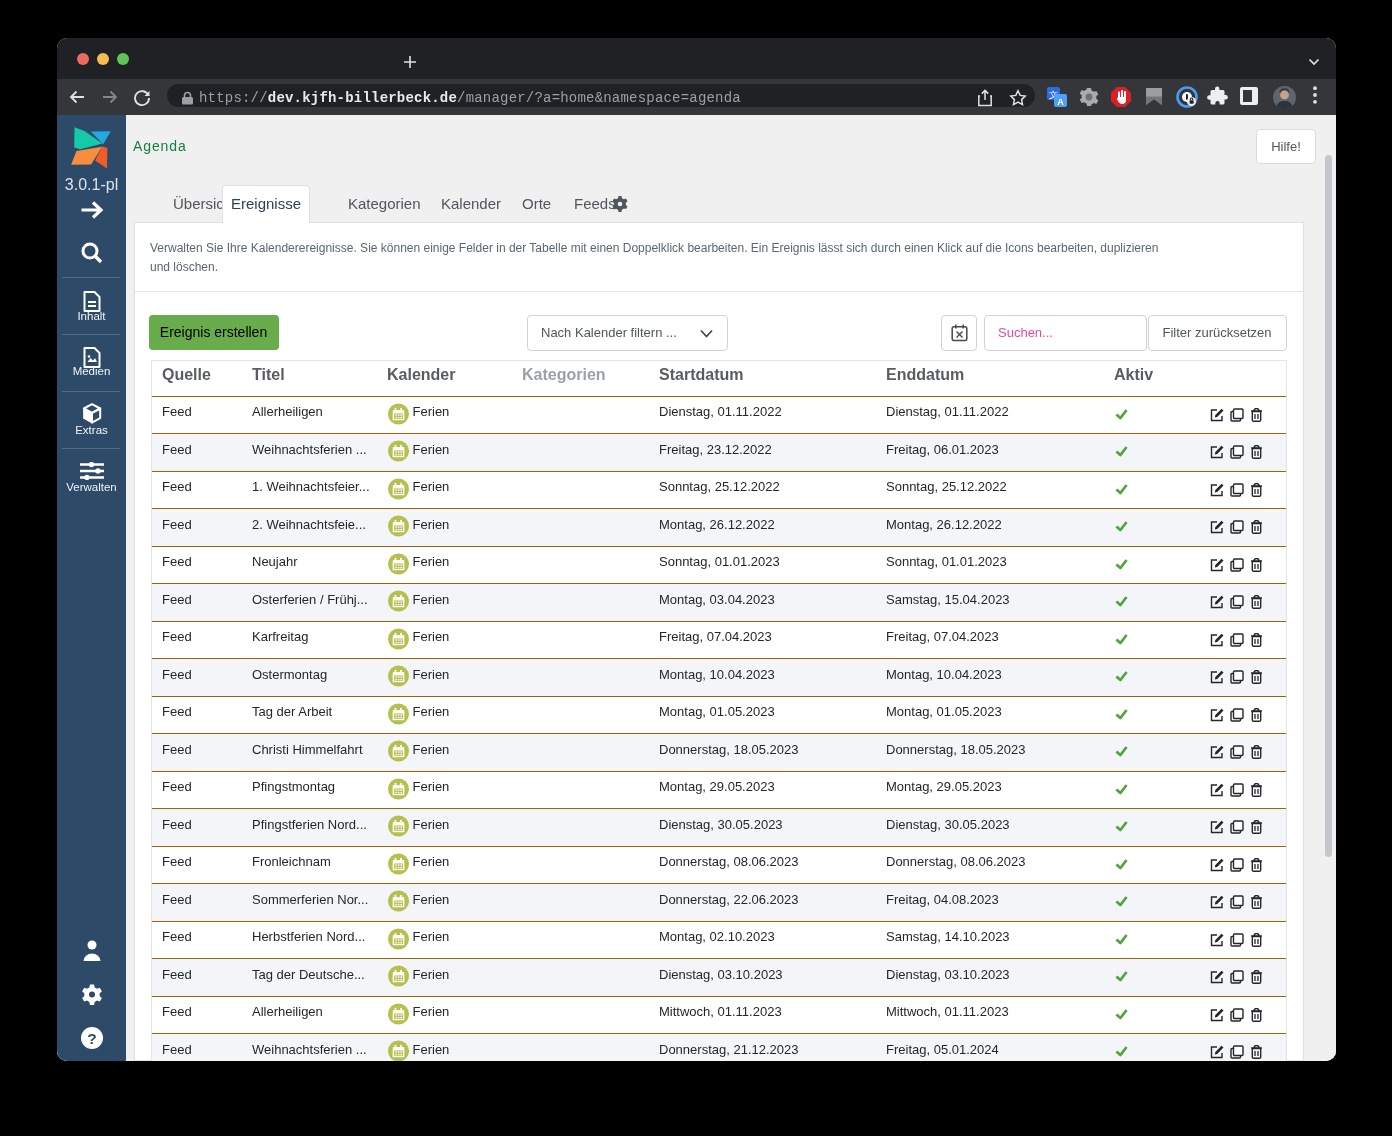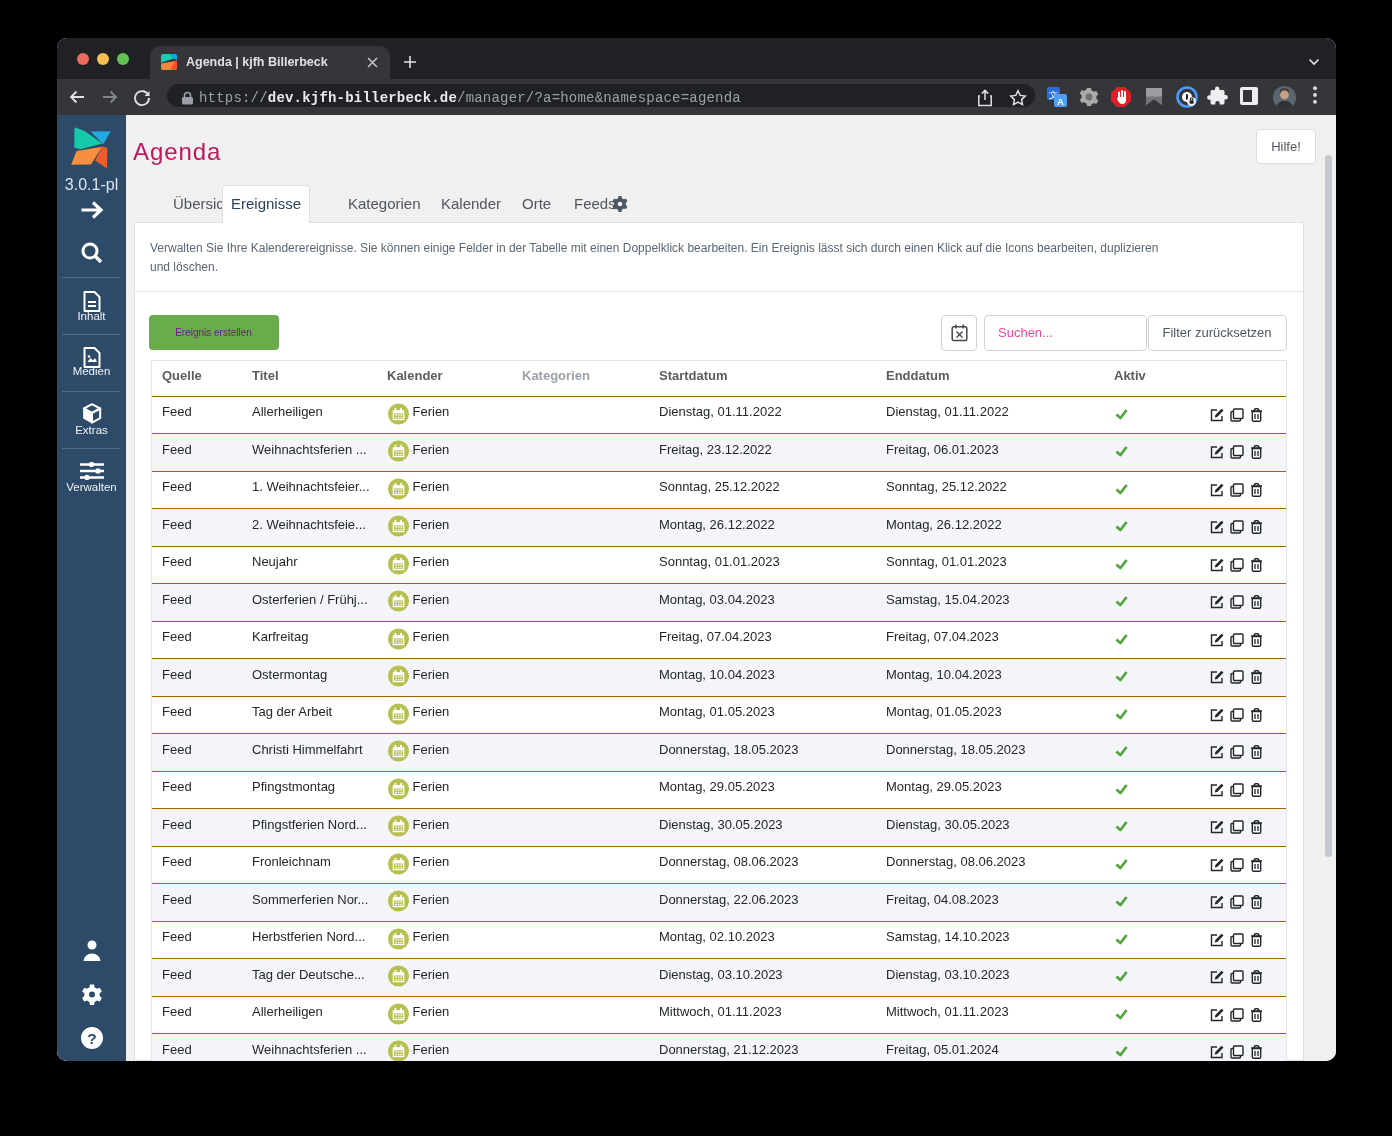--- a/index.html
+++ b/index.html
@@ -31,85 +31,66 @@
   .content { position:absolute; left:0; top:77px; width:100%; height:946px; background:#f0f0f1; }
 
   
   .sidebar { position:absolute; left:0; top:0; width:69px; height:100%; background:#2d4a68; }
   .sb-ver { position:absolute; left:0; top:61px; width:69px; text-align:center; color:#dde3ea; font-size:16px; }
   .sb-sep { position:absolute; left:5px; width:58px; height:1px; background:rgba(255,255,255,0.18); }
   .sb-label { position:absolute; left:0; width:69px; text-align:center; color:#f0f3f6; font-size:11.5px; }
   .sb-ic { position:absolute; left:50%; transform:translateX(-50%); }
 
   
-  .pagetitle { position:absolute; left:76px; top:23px; font-size:24px; letter-spacing:0.9px; color:#be185d; }
+  .pagetitle { position:absolute; left:76px; top:23px; font-size:14px; letter-spacing:0.9px; color:#15803d; }
   .hilfe { position:absolute; left:1199px; top:14px; width:60px; height:35px; background:#fff;
     border:1px solid #d9dce0; border-radius:4px; color:#51565c; font-size:13px; line-height:33px; text-align:center; }
 
   .tabs { position:absolute; left:92px; top:70px; height:37px; font-size:15px; color:#51565c; }
   .tabitem { position:absolute; top:0; height:37px; line-height:37px; white-space:nowrap;margin-left:24px; }
   .tabactive { position:absolute; left:73px; top:0; width:88px; height:38px; background:#fff;
     border:1px solid #dcdfe3; border-bottom:none; border-radius:4px 4px 0 0;
     color:#2d4257; text-align:center; line-height:36px; z-index:2; }
 
   .panel { position:absolute; left:76.5px; top:107px; width:1170px; height:839px; background:#fff;
     border:1px solid #dcdfe3; }
   .desc { position:absolute; left:15.5px; top:16px; width:1145px; font-size:12px; line-height:19px; color:#5a6673; }
   .divider { position:absolute; left:0; top:68px; width:100%; height:1px; background:#e4e6e9; }
 
   .btn-green { position:absolute; left:14px; top:92px; width:130px; height:35px; background:#68ac4b;
-    border-radius:4px; color:#701a75; font-size:10px; line-height:35px; text-align:center; }
+    border-radius:4px; color:#000000; font-size:14px; line-height:35px; text-align:center; }
   .ctrl { position:absolute; top:92px; height:36px; background:#fff; border:1px solid #cfd3d8; border-radius:4px;
     font-size:13px; color:#4e565e; }
 
   
   .tbl { position:absolute; left:16.5px; top:137px; width:1136px; border:1px solid #e2e4e8; border-bottom:none; }
   .trow { position:relative; height:37.5px; border-top:1px solid #a16207; background:#fff; }
   .trow.alt { background:#f4f5f8; }
   .thead { position:relative; height:34.5px; background:#fff; }
-  .thead .cell { margin-top:-3.5px; font-size:13px; color:#595d62; }
+  .thead .cell { margin-top:-3.5px; font-size:16px; color:#595d62; }
   .cell { position:absolute; top:50%; transform:translateY(-50%); margin-top:-3.5px; font-size:13px; color:#23272b; white-space:nowrap; }
   .h { font-weight:bold; }
   .c1 { left:10px; } .c2 { left:100px; } .c3 { left:235px; } .c4 { left:370px; }
   .c5 { left:507px; } .c6 { left:734px; } .c7 { left:962px; }
   .badge { position:absolute; left:235.5px; top:calc(50% - 1px); transform:translateY(-50%); width:21px; height:21px;
     border-radius:50%; background:#b7bf4f; }
   .kaltxt { left:260.5px; }
   .chk { position:absolute; left:963px; top:calc(50% - 1px); transform:translateY(-50%); height:11px; line-height:0; }
   .acts { position:absolute; right:23px; top:50%; transform:translateY(-50%); display:flex; gap:6px; }
 
   
   .sbar { position:absolute; left:1268px; top:40px; width:7px; height:702px; border-radius:4px; background:#c4c7cc; }
 </style>
 </head>
 <body>
 <div class="window">
   <div class="tabstrip">
     <div class="light l-red"></div>
       <div class="light l-yel"></div>
       <div class="light l-grn"></div>
-    <div class="tab">
-      <svg class="fav" viewBox="0 0 16 16">
-          <defs>
-            <clipPath id="favc">
-              <rect width="16" height="16" rx="2"></rect>
-            </clipPath>
-          </defs>
-          <g clip-path="url(#favc)">
-        <polygon points="0,0 8.5,0 12.8,4.6 0,8.8" fill="#17ccb1"></polygon>
-        <polygon points="8.5,0 16,0 16,6.2 12.8,4.6" fill="#12a7e8"></polygon>
-        <polygon points="0,9.6 16,6.8 16,16 0,16" fill="#f5853e"></polygon>
-        <polygon points="13.8,7.2 16,6.8 16,16 9.7,16" fill="#f4502a"></polygon>
-      </g>
-        </svg>
-      <span class="ttl">Agenda | kjfh Billerbeck</span>
-      <svg style="position:absolute;left:216px;top:10px" width="13" height="13" viewBox="0 0 13 13">
-          <path d="M2 2l9 9M11 2l-9 9" stroke="#c2c5c9" stroke-width="1.5"></path>
-        </svg>
-    </div>
     <svg class="newtab" viewBox="0 0 14 14">
         <path d="M7 1v12M1 7h12" stroke="#dfe1e5" stroke-width="1.6"></path>
       </svg>
     <svg class="chev-r" width="12" height="8" viewBox="0 0 12 8">
         <path d="M1.5 1.5l4.5 4.5 4.5-4.5" stroke="#dfe1e5" stroke-width="1.7" fill="none"></path>
       </svg>
   </div>
 
   <div class="toolbar">
     <svg style="position:absolute;left:10px;top:8px" width="20" height="20" viewBox="0 0 20 20">
@@ -262,20 +243,26 @@
       <svg style="position:absolute;left:463px;top:11px" width="16" height="16" viewBox="0 0 16 16">
           <path d="M6.5 0h3l.4 2.2a6 6 0 0 1 2 1.1l2.1-.7 1.5 2.6-1.7 1.5a6 6 0 0 1 0 2.3l1.7 1.5-1.5 2.6-2.1-.7a6 6 0 0 1-2 1.1L9.5 16h-3l-.4-2.2a6 6 0 0 1-2-1.1l-2.1.7L.5 10.8l1.7-1.5a6 6 0 0 1 0-2.3L.5 5.2 2 2.6l2.1.7a6 6 0 0 1 2-1.1z" fill="#4e565e"></path>
           <circle cx="8" cy="8" r="2.3" fill="#f0f0f1"></circle>
         </svg>
     </div>
 
     <div class="panel">
       <div class="desc">Verwalten Sie Ihre Kalenderereignisse. Sie können einige Felder in der Tabelle mit einen Doppelklick bearbeiten. Ein Ereignis lässt sich durch einen Klick auf die Icons bearbeiten, duplizieren<br>und löschen.</div>
       <div class="divider"></div>
       <div class="btn-green">Ereignis erstellen</div>
+      <div class="ctrl" style="left:392.5px;width:201px;">
+        <span style="position:absolute;left:13px;top:9px;">Nach Kalender filtern ...</span>
+        <svg style="position:absolute;right:14px;top:13px" width="13" height="9" viewBox="0 0 13 9">
+            <path d="M1 1.5l5.5 6 5.5-6" stroke="#43484e" stroke-width="1.8" fill="none"></path>
+          </svg>
+      </div>
       <div class="ctrl" style="left:806.5px;width:36px;">
         <svg style="position:absolute;left:9px;top:8px" width="17" height="18" viewBox="0 0 17 18">
             <rect x="1.2" y="2.8" width="14.6" height="13.8" rx="1.5" stroke="#43484e" stroke-width="1.5" fill="none"></rect>
             <path d="M4.8 0.5v4M12.2 0.5v4" stroke="#43484e" stroke-width="1.5"></path>
             <path d="M5.5 7.5l6 6M11.5 7.5l-6 6" stroke="#43484e" stroke-width="1.4"></path>
           </svg>
       </div>
       <div class="ctrl" style="left:849.5px;width:163px;">
         <span style="position:absolute;left:13px;top:9px;color:#ec4899;">Suchen...</span>
       </div>

